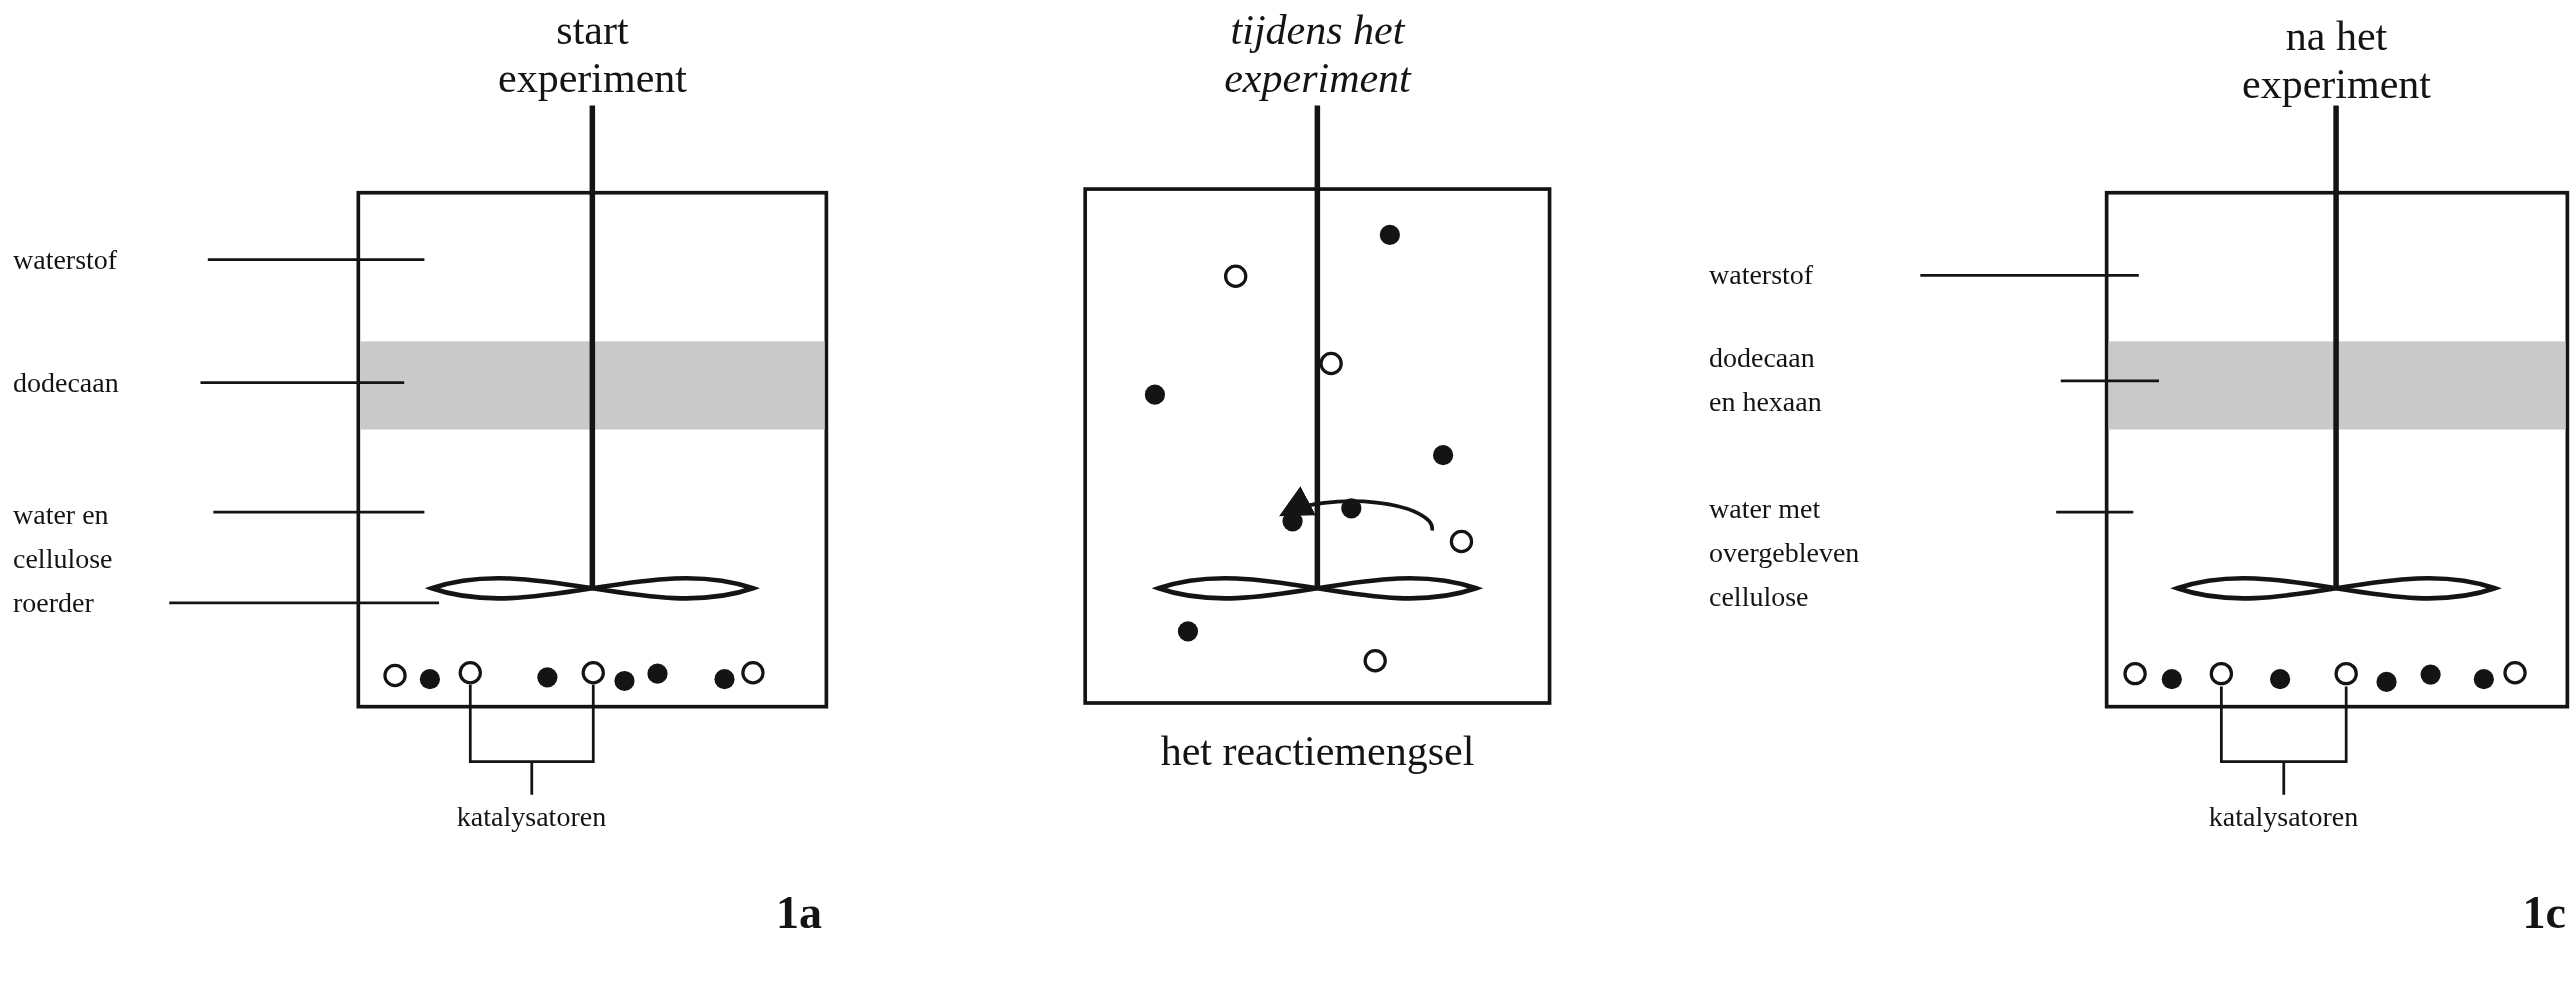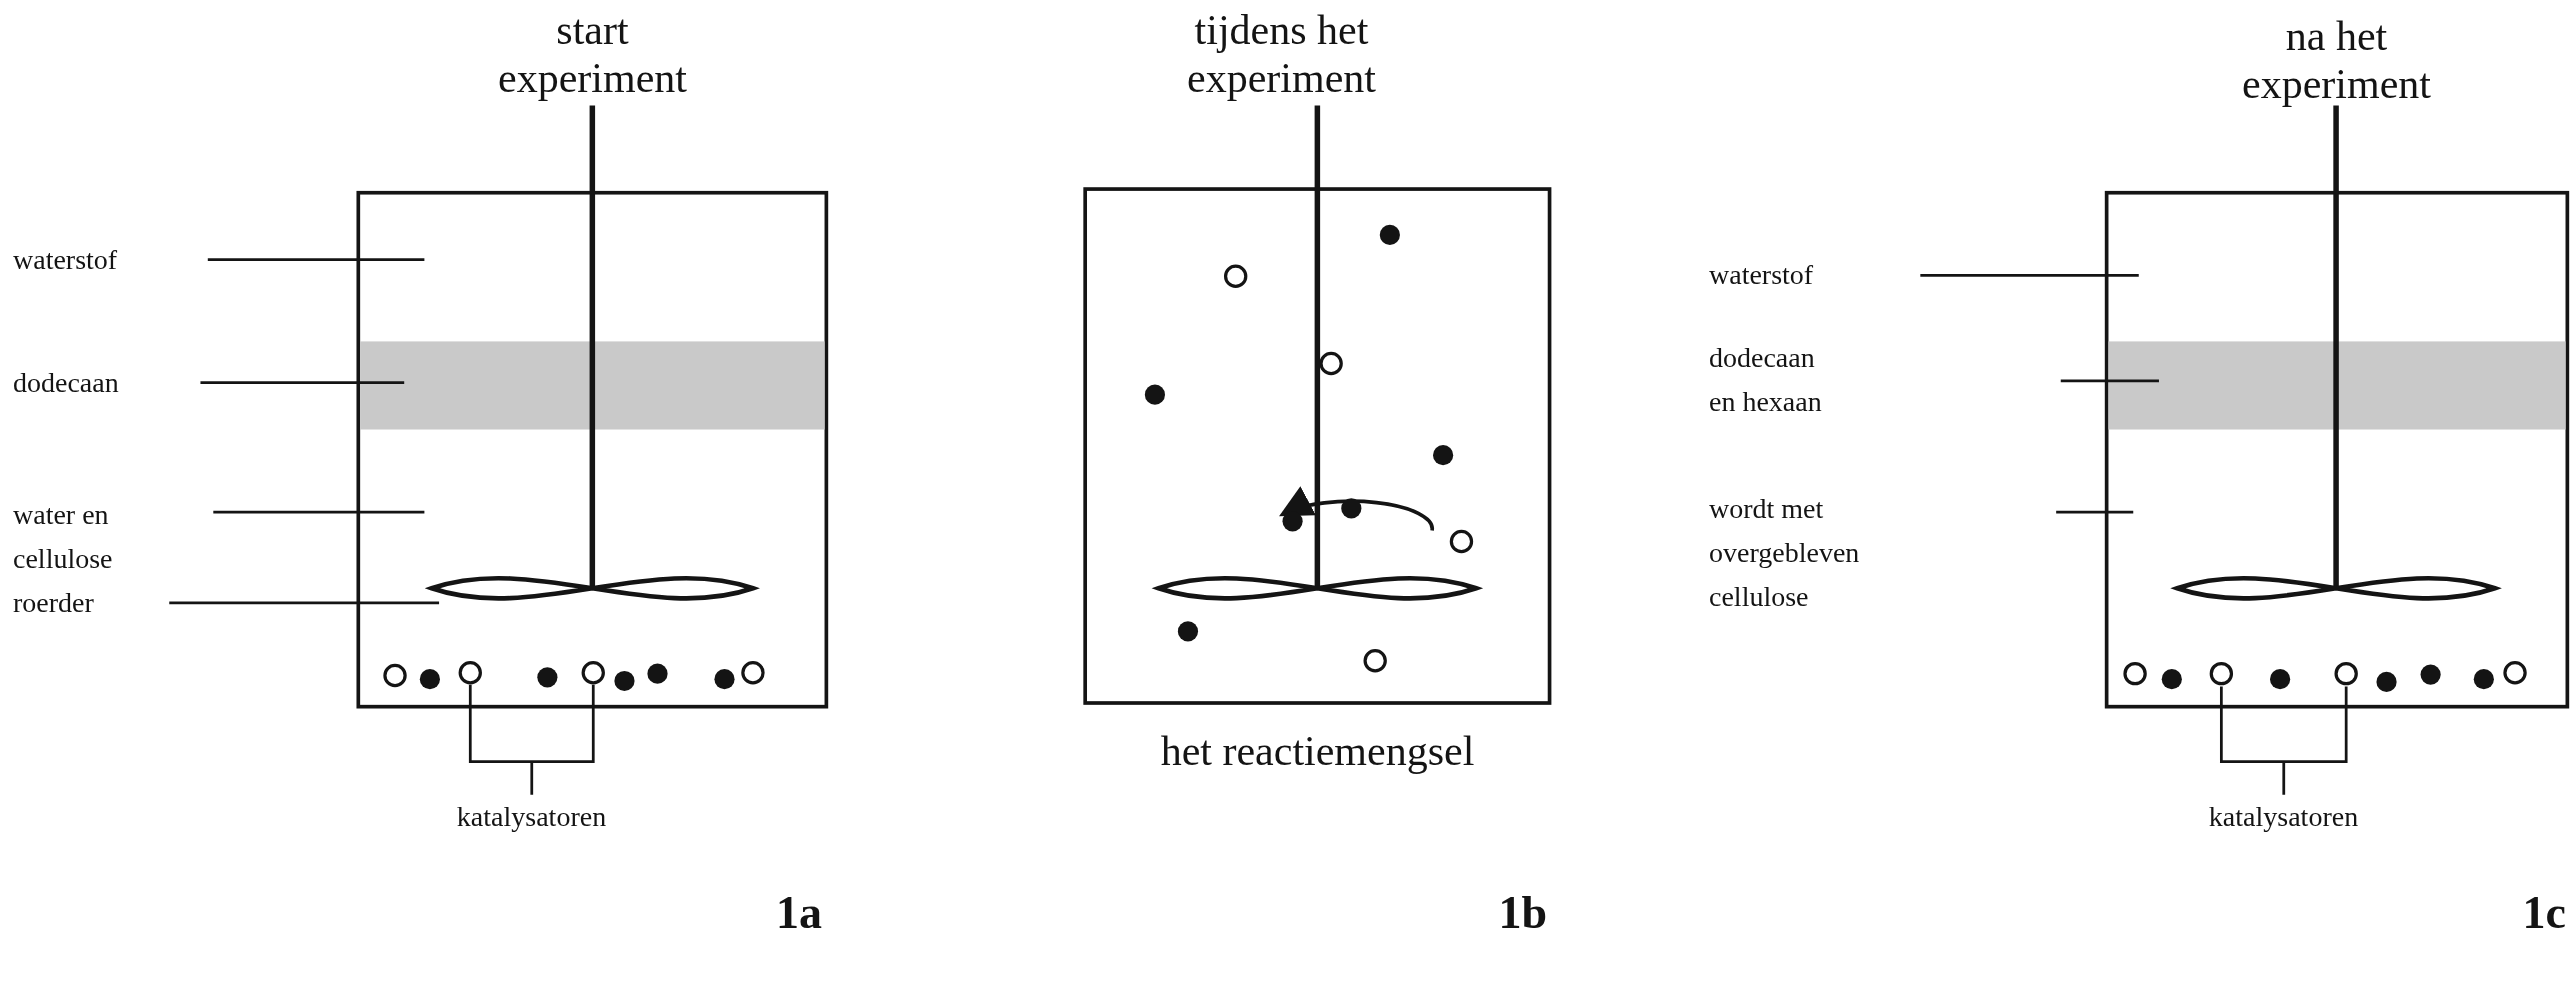--- a/index.html
+++ b/index.html
@@ -134,21 +134,21 @@
       <line x1="2092" y1="300" x2="2330" y2="300" class="leader"></line>
       <line x1="2245" y1="415" x2="2352" y2="415" class="leader"></line>
       <line x1="2240" y1="558" x2="2324" y2="558" class="leader"></line>
     </g>
   </svg>
 
   <div class="title" style="left:363px;top:5.5px;width:459px;">
     <div>start</div>
     <div>experiment</div>
   </div>
-  <div class="title" style="left:1052px;top:5.5px;width:459px;">
+  <div class="title" style="left:1088px;top:5.5px;width:459px;font-style:italic;">
     <div>tijdens het</div>
     <div>experiment</div>
   </div>
   <div class="title" style="left:2107px;top:12px;width:459px;">
     <div>na het</div>
     <div>experiment</div>
   </div>
 
   <div class="lbl" style="left:13px;top:238px;">waterstof</div>
   <div class="lbl" style="left:13px;top:361px;">dodecaan</div>
@@ -157,30 +157,29 @@
     <div>cellulose</div>
   </div>
   <div class="lbl" style="left:13px;top:581px;">roerder</div>
 
   <div class="lbl" style="left:1709px;top:253px;">waterstof</div>
   <div class="lbl" style="left:1709px;top:336px;">
     <div>dodecaan</div>
     <div>en hexaan</div>
   </div>
   <div class="lbl" style="left:1709px;top:487px;">
-    <div>wordt met</div>
+    <div>water met</div>
     <div>overgebleven</div>
     <div>cellulose</div>
   </div>
 
   <div class="caption" style="left:1019px;top:727px;width:597px;">
     <div>het reactiemengsel</div>
   </div>
 
   <div class="bracket-label" style="left:371px;top:795px;width:321px;">katalysatoren</div>
   <div class="bracket-label" style="left:2123px;top:795px;width:321px;">katalysatoren</div>
 
   <div class="panel-id" style="left:363px;top:889px;width:459px;">1a</div>
-  <div class="panel-id" style="left:1088px;top:889px;width:459px;">1b</div>
   <div class="panel-id" style="left:2107px;top:889px;width:459px;">1c</div>
 
 </div>
 
 
 </body></html>

